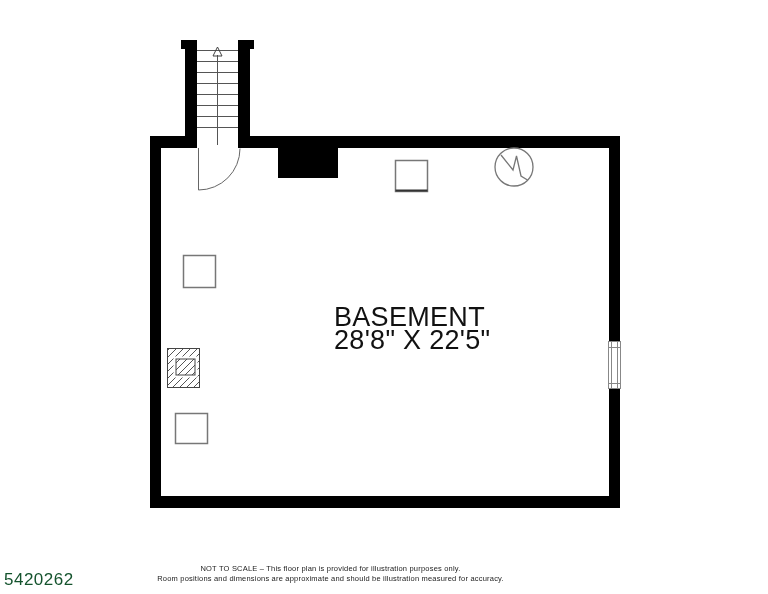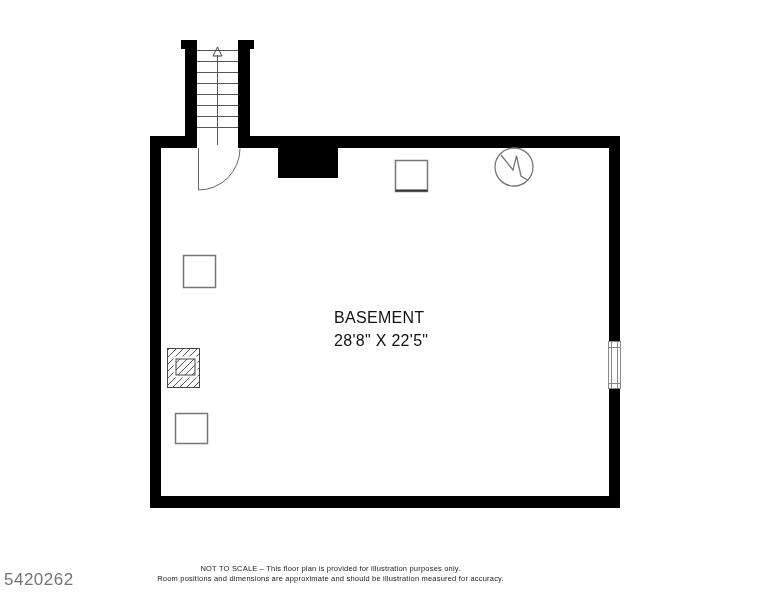--- a/index.html
+++ b/index.html
@@ -11,41 +11,41 @@
     overflow: hidden;
     font-family: "Liberation Sans", sans-serif;
   }
   .canvas svg { position: absolute; left: 0; top: 0; }
   .room-label {
     position: absolute;
     left: 334px;
     top: 306px;
     color: #111111;
     line-height: 23px;
-    font-size: 16px;
+    font-size: 27px;
     letter-spacing: 0.3px;
     white-space: nowrap;
   }
   .footer {
     position: absolute;
     left: 0;
     top: 564px;
     width: 661px;
     text-align: center;
     font-size: 7.5px;
     line-height: 9.5px;
     color: #222222;
     letter-spacing: 0.2px;
   }
   .plan-id {
     position: absolute;
     left: 4px;
     top: 570px;
     font-size: 17px;
-    color: #737373;
+    color: #14532d;
     letter-spacing: 0.5px;
     text-align: center;
   }
 </style>
 </head>
 <body>
 
 <div class="canvas">
 
   <svg width="768" height="594" viewBox="0 0 768 594">

